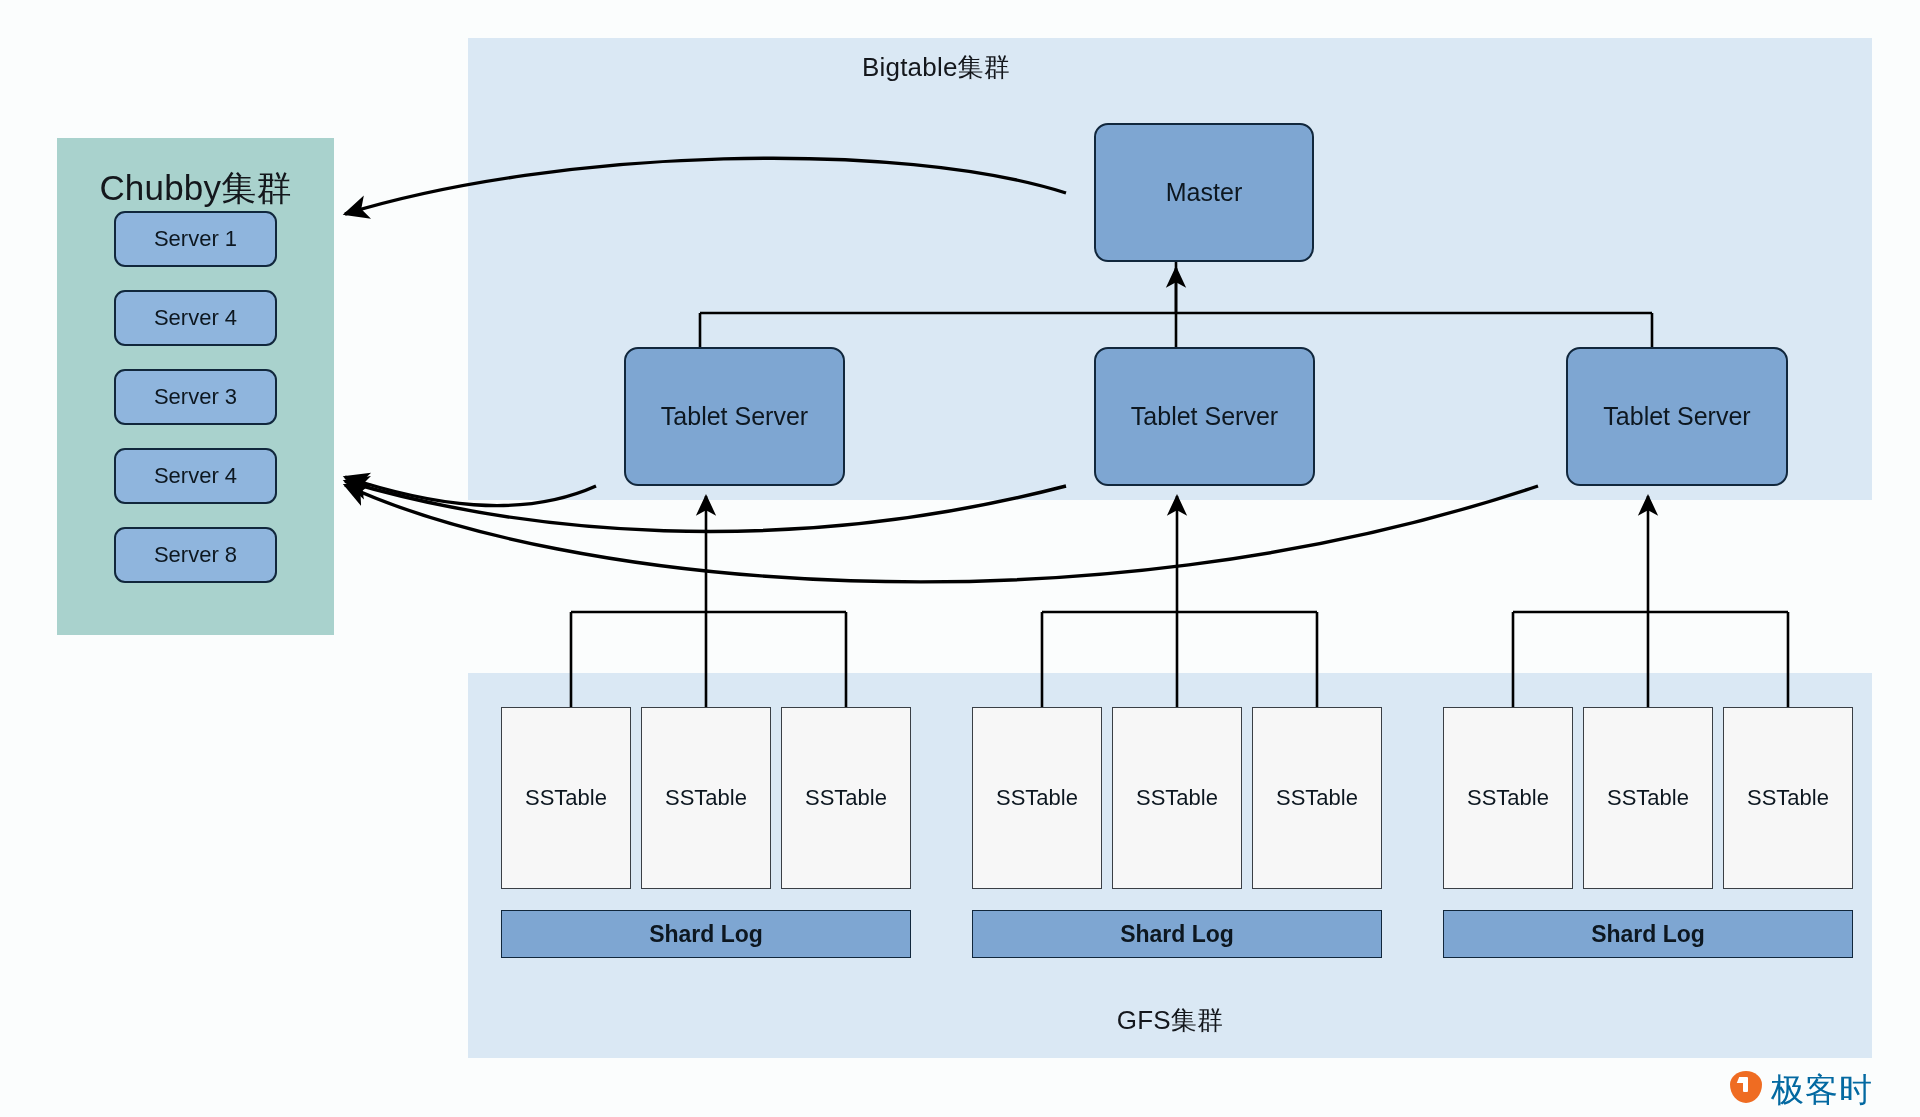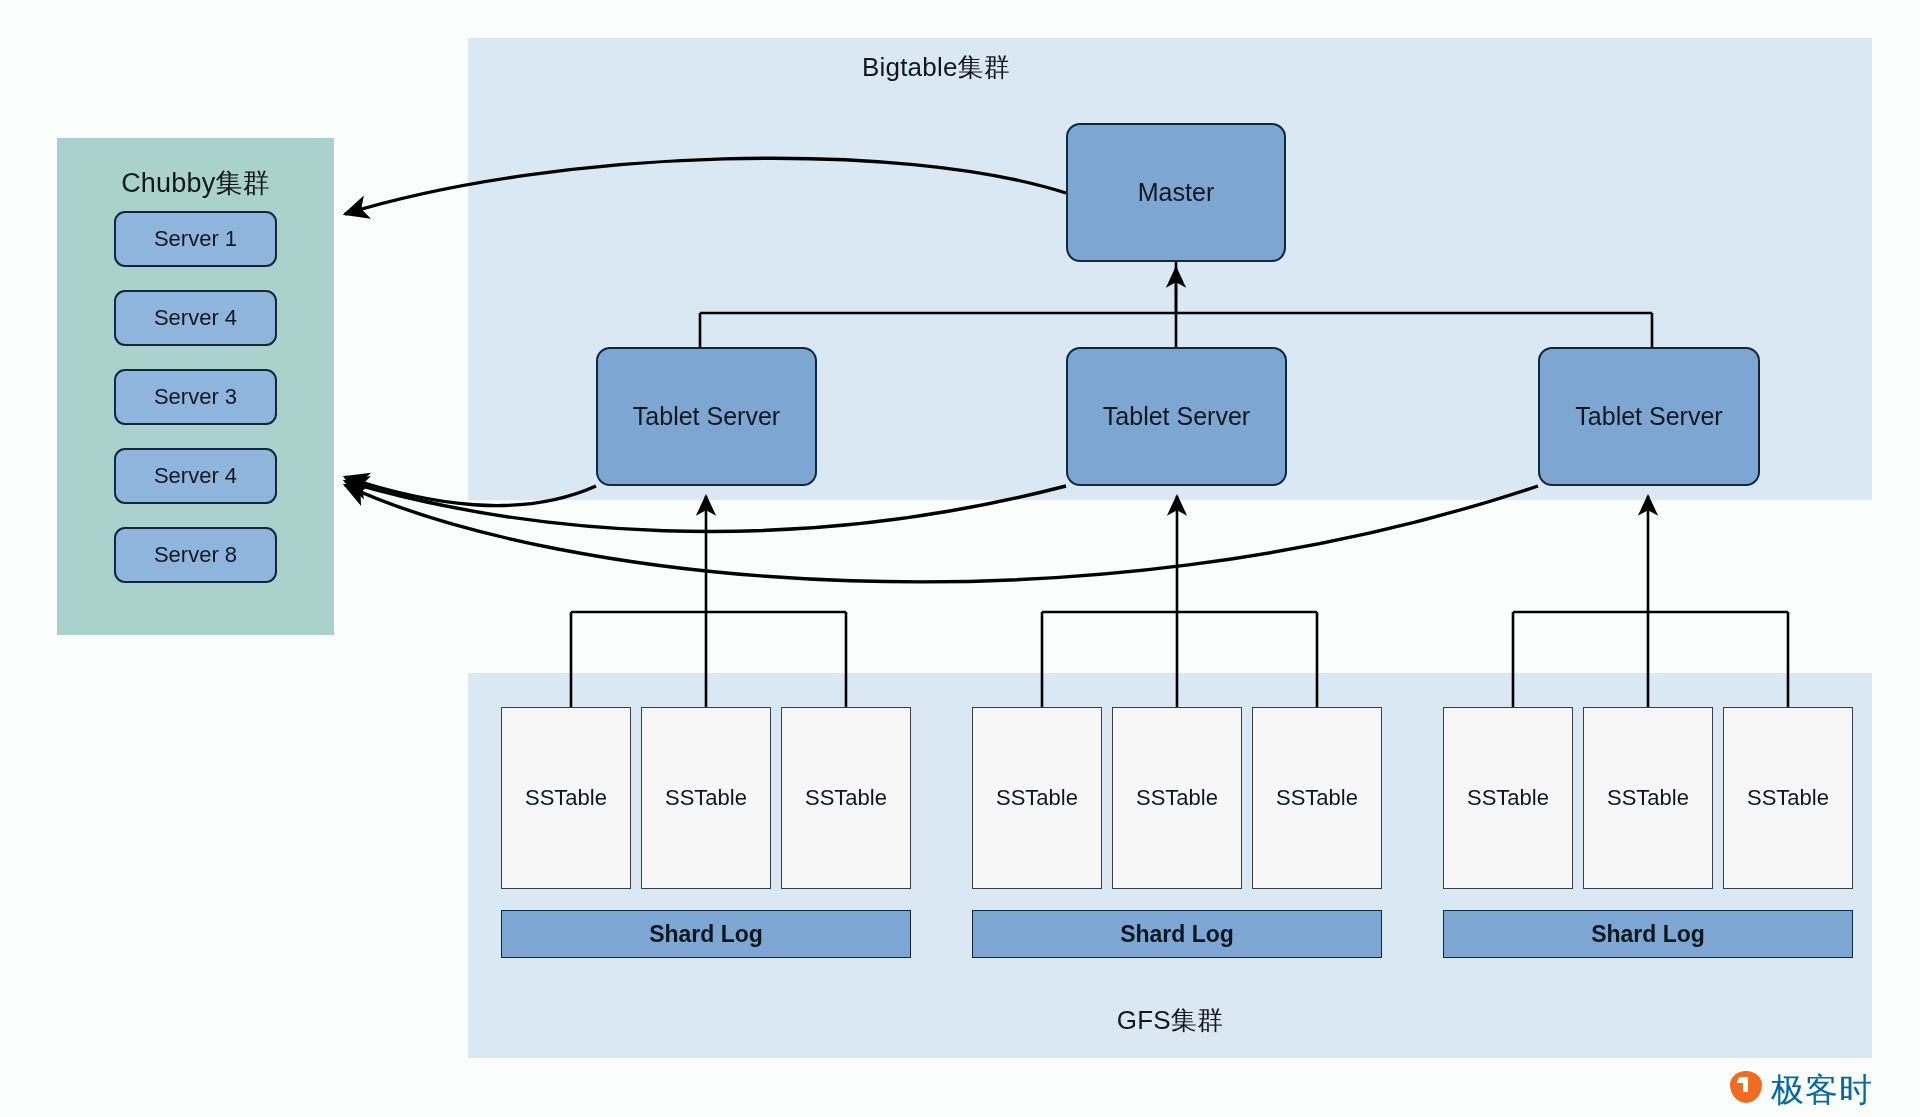--- a/index.html
+++ b/index.html
@@ -41,35 +41,36 @@
     position: absolute;
     left: 0; right: 0;
     text-align: center;
     font-size: 26px;
     color: #14171c;
     letter-spacing: .2px;
     white-space: nowrap;
   }
   #bigtable-title { top: 50px; }
   #gfs-title { top: 1003px; left: 468px; width: 1404px; }
-  #chubby-title { top: 165px; left: 57px; width: 277px; font-size: 27px; }
+  #chubby-title { top: 165px; left: 57px; width: 277px; font-size: 35px; }
 
   
   .node {
     position: absolute;
     box-sizing: border-box;
     background: #7ea6d2;
     border: 2.2px solid #11273c;
     border-radius: 14px;
     display: flex;
     align-items: center;
     justify-content: center;
     font-size: 25px;
     color: #0d1720;
     z-index: 6;
+    margin-left: 28px;
   }
   #master-node  { left: 1066px; top: 123px; width: 220px; height: 139px; }
   #ts-left      { left: 596px;  top: 347px; width: 221px; height: 139px; }
   #ts-mid       { left: 1066px; top: 347px; width: 221px; height: 139px; }
   #ts-right     { left: 1538px; top: 347px; width: 222px; height: 139px; }
 
   
   .chubby-server {
     position: absolute;
     left: 114px;

